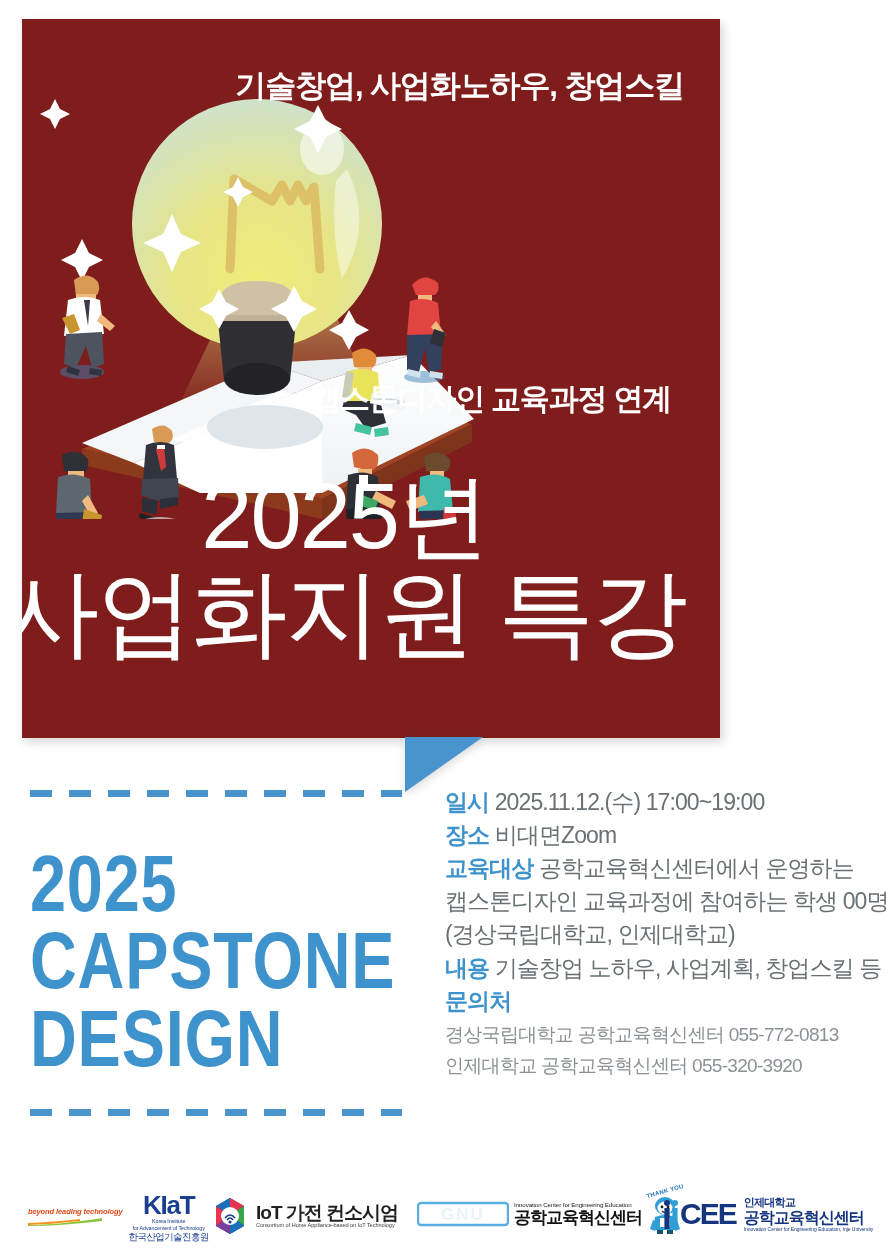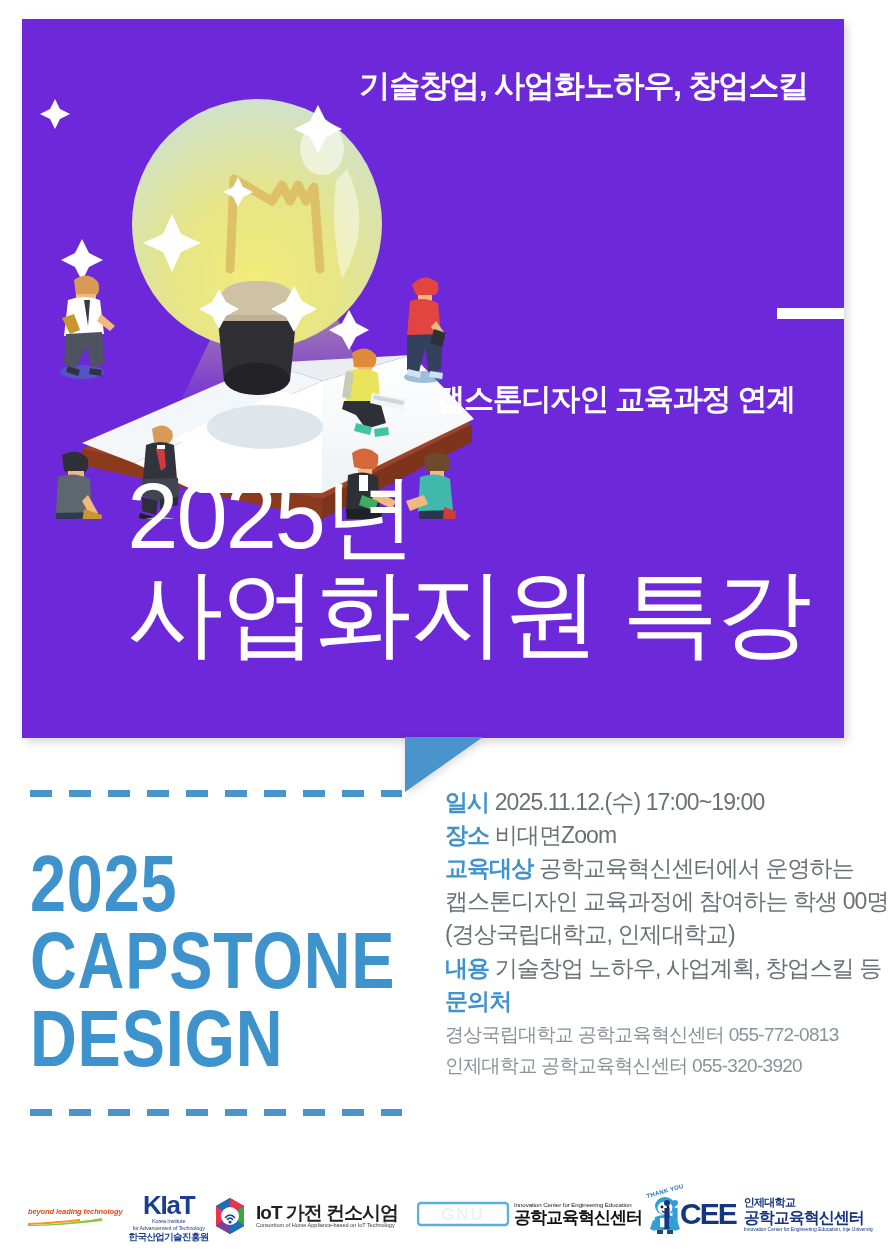--- a/index.html
+++ b/index.html
@@ -15,23 +15,23 @@
     overflow: hidden;
     font-family: "Liberation Sans", "DejaVu Sans", sans-serif;
     -webkit-font-smoothing: antialiased;
   }
 
   
   .hero {
     position: absolute;
     left: 22px;
     top: 19px;
-    width: 822px;
+    width: 698px;
     height: 719px;
-    background: #6d28d9;
+    background: #7f1d1d;
     box-shadow: 3px 4px 9px rgba(0,0,0,0.16);
     overflow: visible;
   }
   .hero-clip {
     position: absolute;
     inset: 0;
     overflow: hidden;
   }
   
   .bubble-tail {
@@ -75,21 +75,21 @@
     font-weight: 700;
     color: #ffffff;
     letter-spacing: -1.2px;
     white-space: nowrap;
     z-index: 4;
   }
   .hero-title {
     position: absolute;
     right: 34px;
     top: 450px;
-    text-align: left;
+    text-align: center;
     color: #ffffff;
     z-index: 4;
   }
   .hero-title .line {
     display: block;
     font-size: 92px;
     line-height: 1.03;
     font-weight: 300;
     letter-spacing: -2px;
     white-space: nowrap;
@@ -219,21 +219,21 @@
   }
   .kiat-en {
     font-size: 5.4px;
     color: #1b3f8f;
     line-height: 1.25;
     letter-spacing: -0.1px;
     white-space: nowrap;
   }
   .kiat-kr {
     font-size: 9.5px;
-    font-weight: 700;
+    font-weight: 400;
     color: #1b3f8f;
     letter-spacing: -0.6px;
     line-height: 1.1;
     white-space: nowrap;
   }
 
   .iot-word {
     font-size: 19px;
     font-weight: 700;
     color: #231f20;

